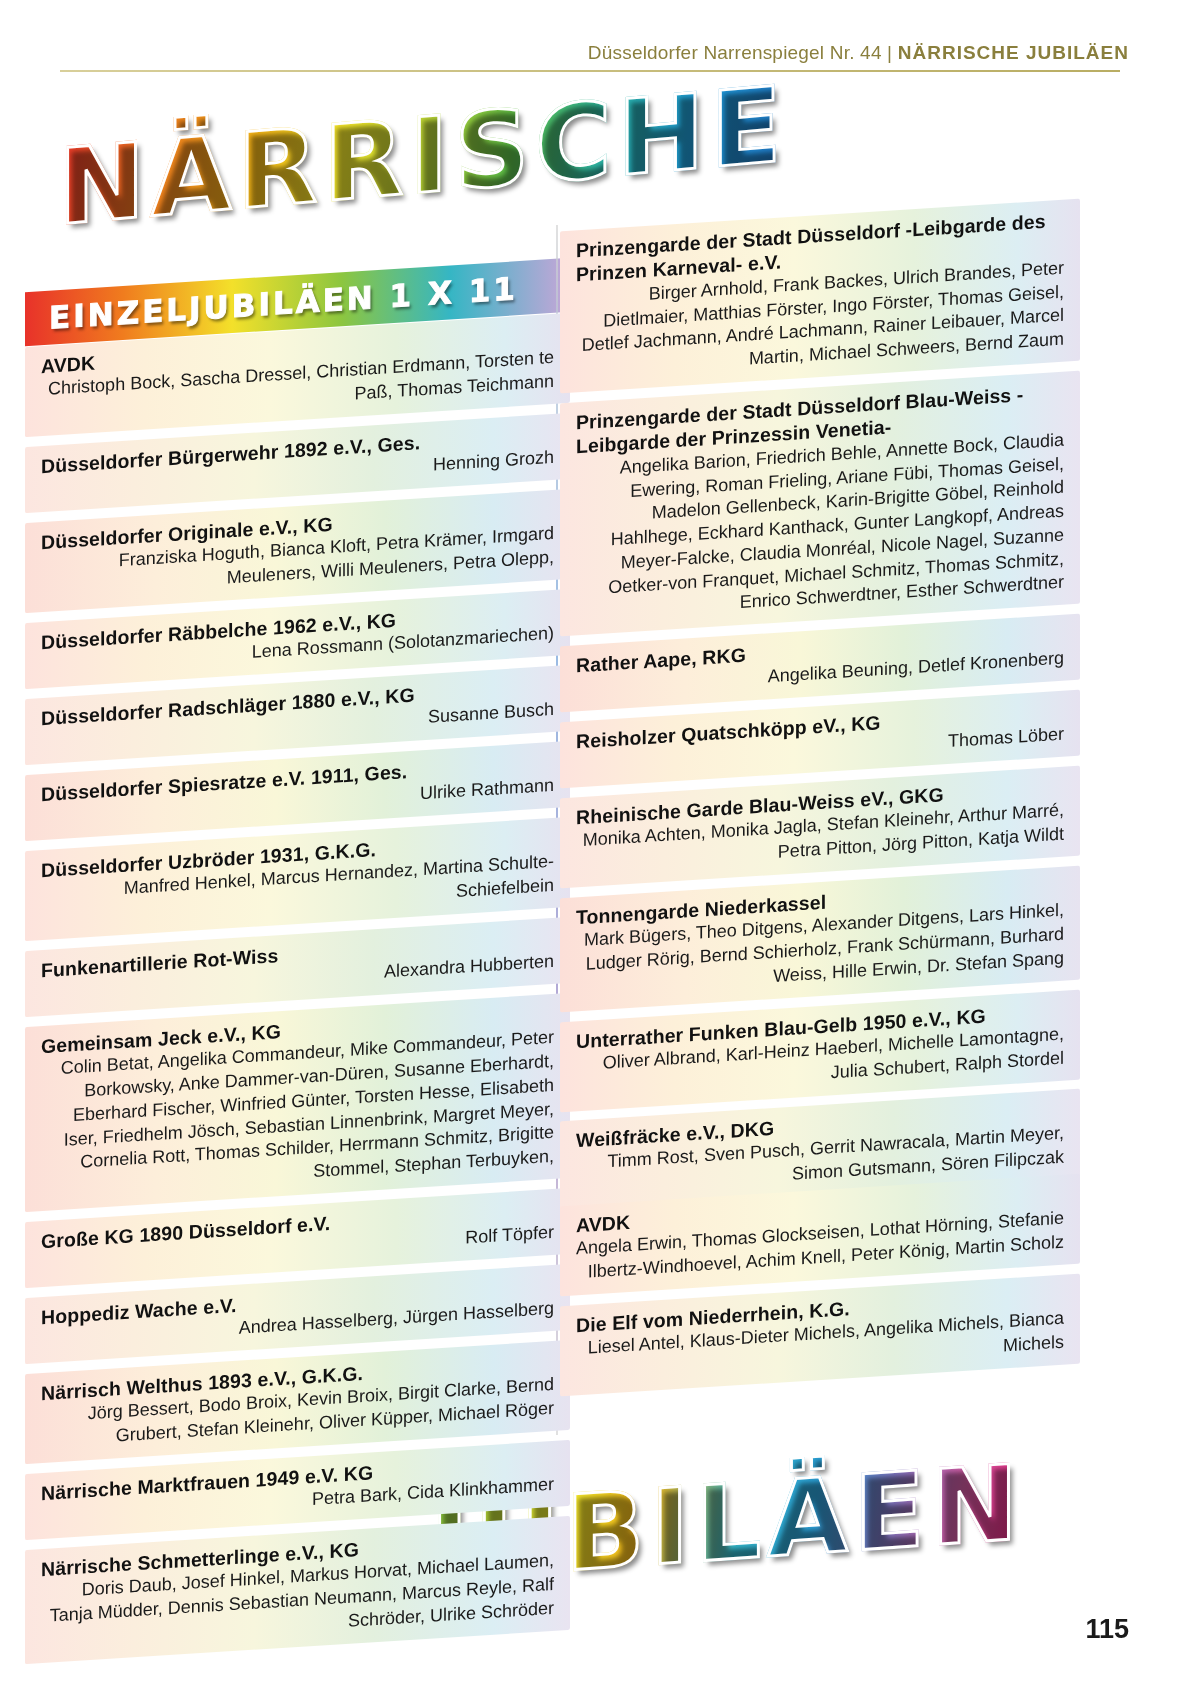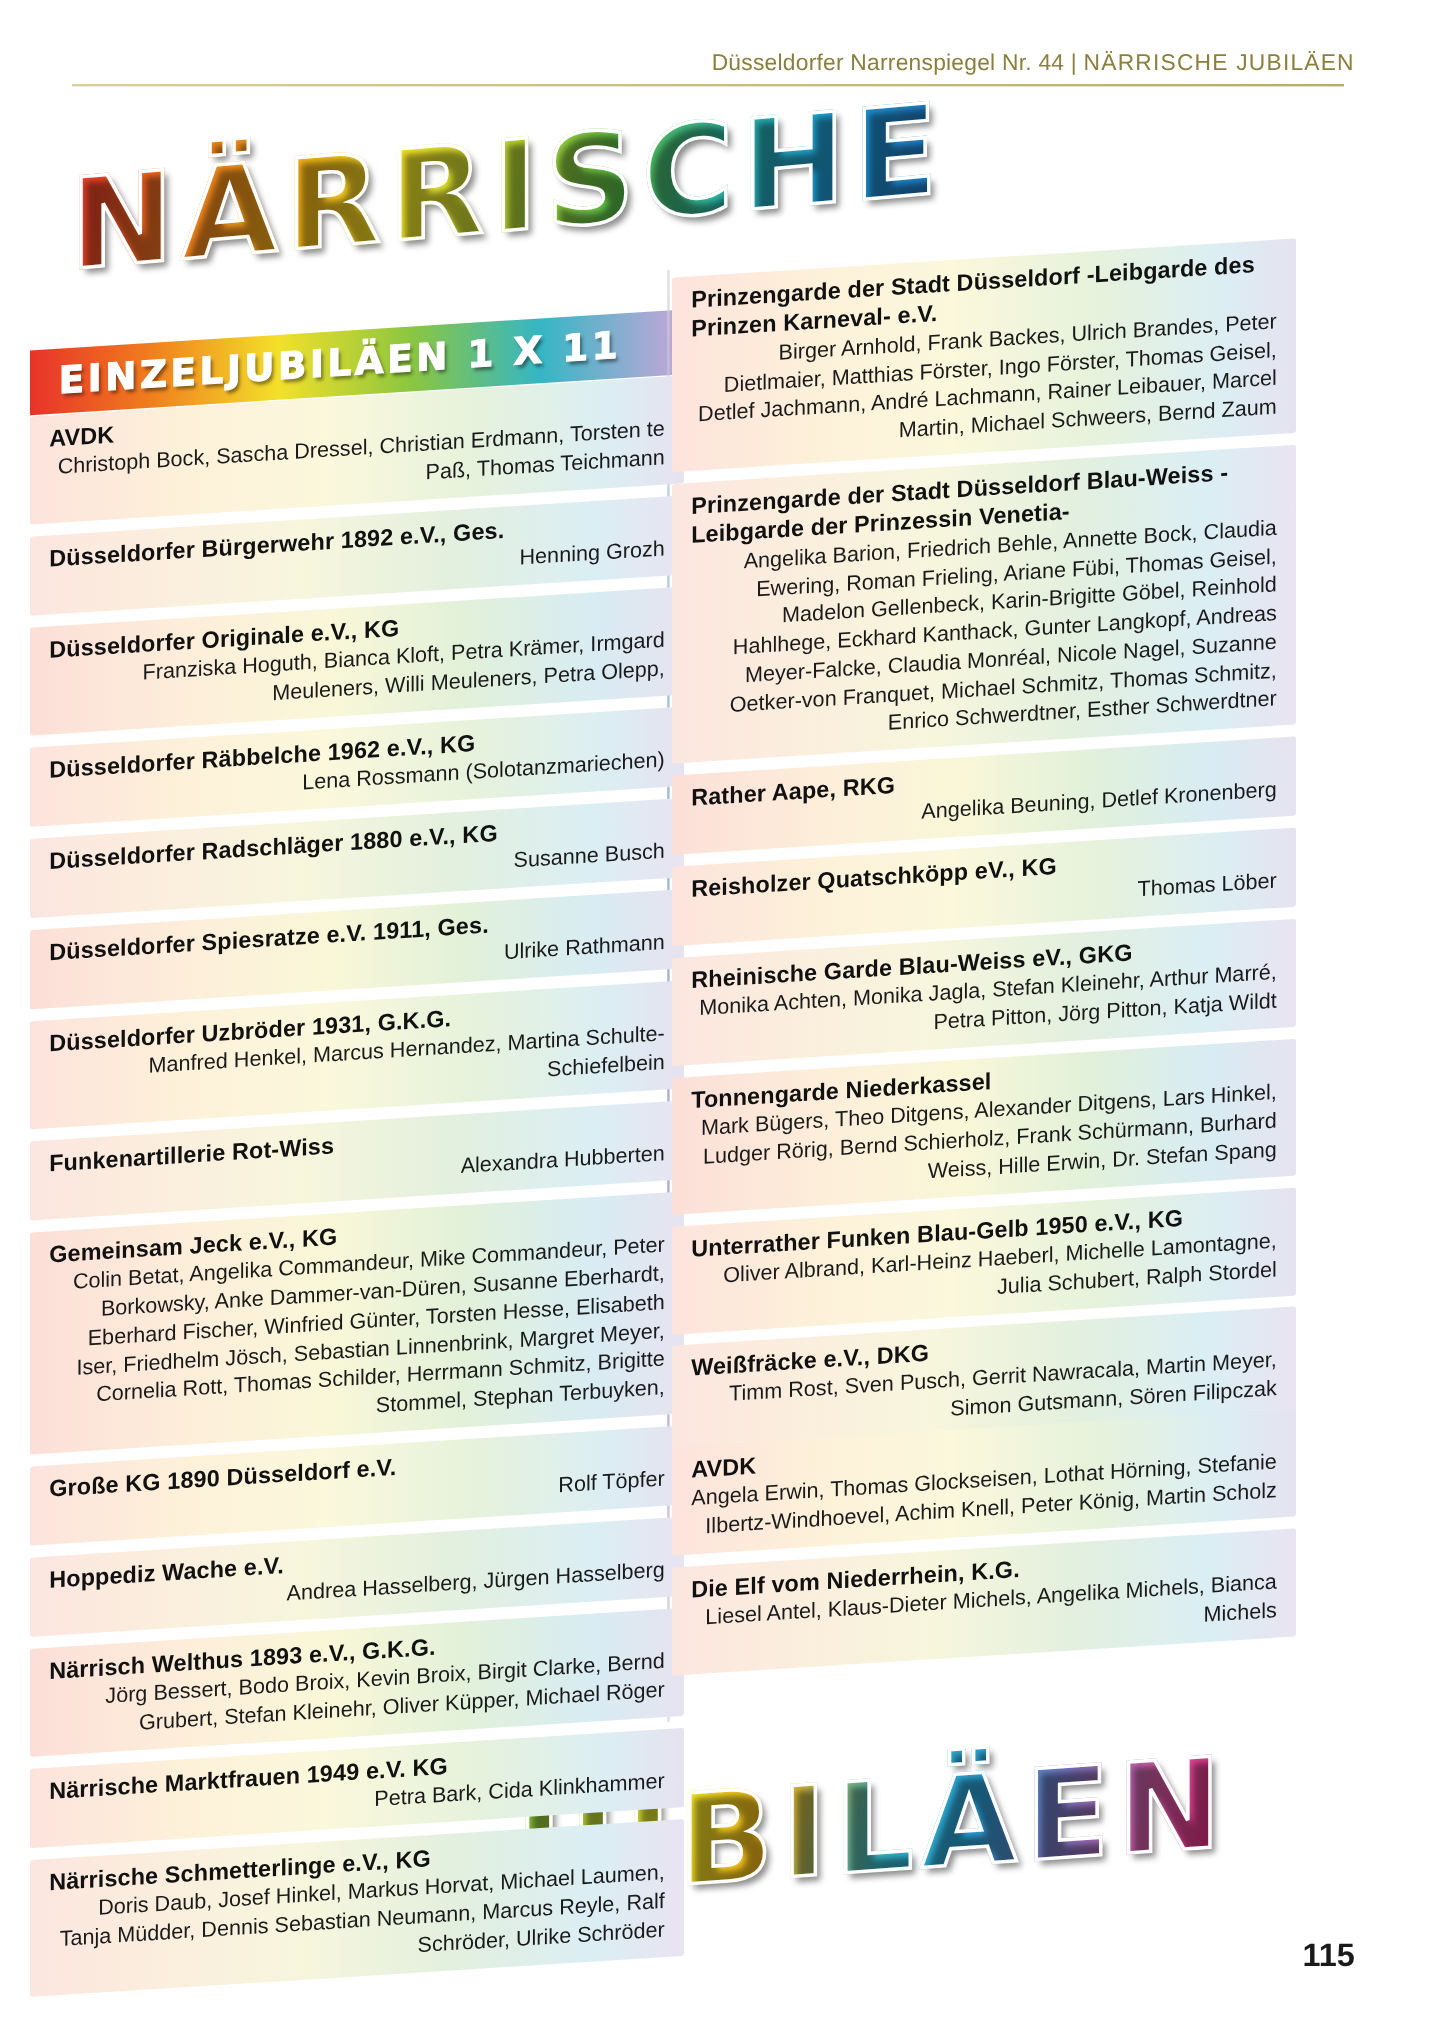--- a/index.html
+++ b/index.html
@@ -11,21 +11,21 @@
   }
   
   #header-rule{
     position:absolute;left:60px;top:70px;width:1060px;height:2px;
     background:linear-gradient(to right,#d8cf9a,#b9ad63);
   }
   #header-text{
     position:absolute;right:62px;top:42px;
     font-size:19px;color:#8a7f3d;letter-spacing:.2px;white-space:nowrap;
   }
-  #header-text .bold{font-weight:normal;letter-spacing:1px;}
+  #header-text .bold{font-weight:bold;letter-spacing:1px;}
   
   .wordart{
     position:absolute;
     font-family:"DejaVu Sans", sans-serif;
     font-weight:bold;
     letter-spacing:6px;
     -webkit-text-stroke:3px #ffffff;
     text-shadow:4px 5px 5px rgba(0,0,0,.45);
     white-space:nowrap;
   }

